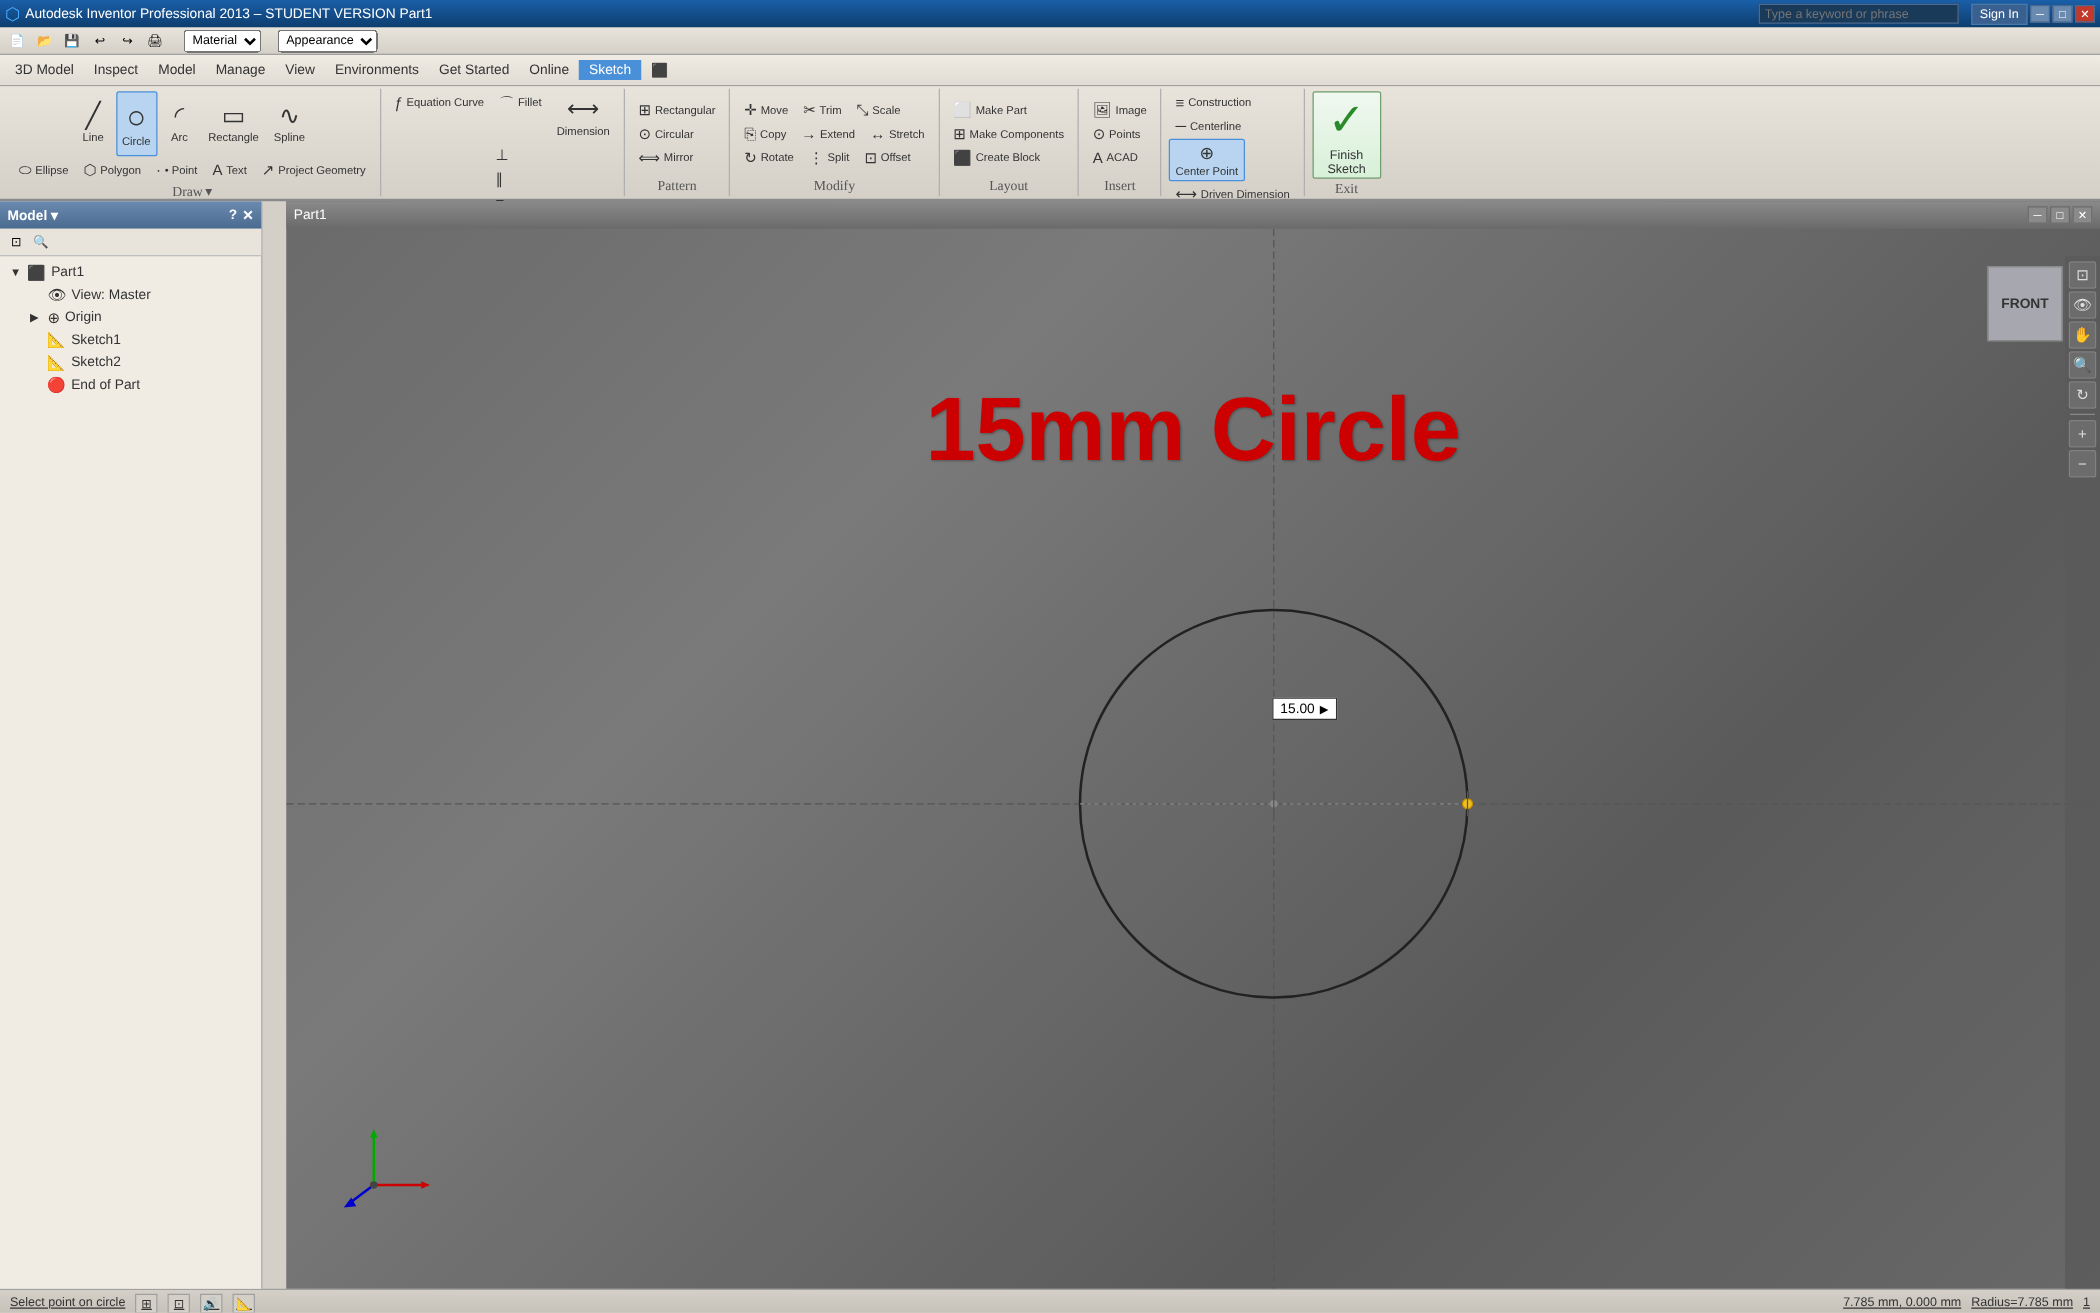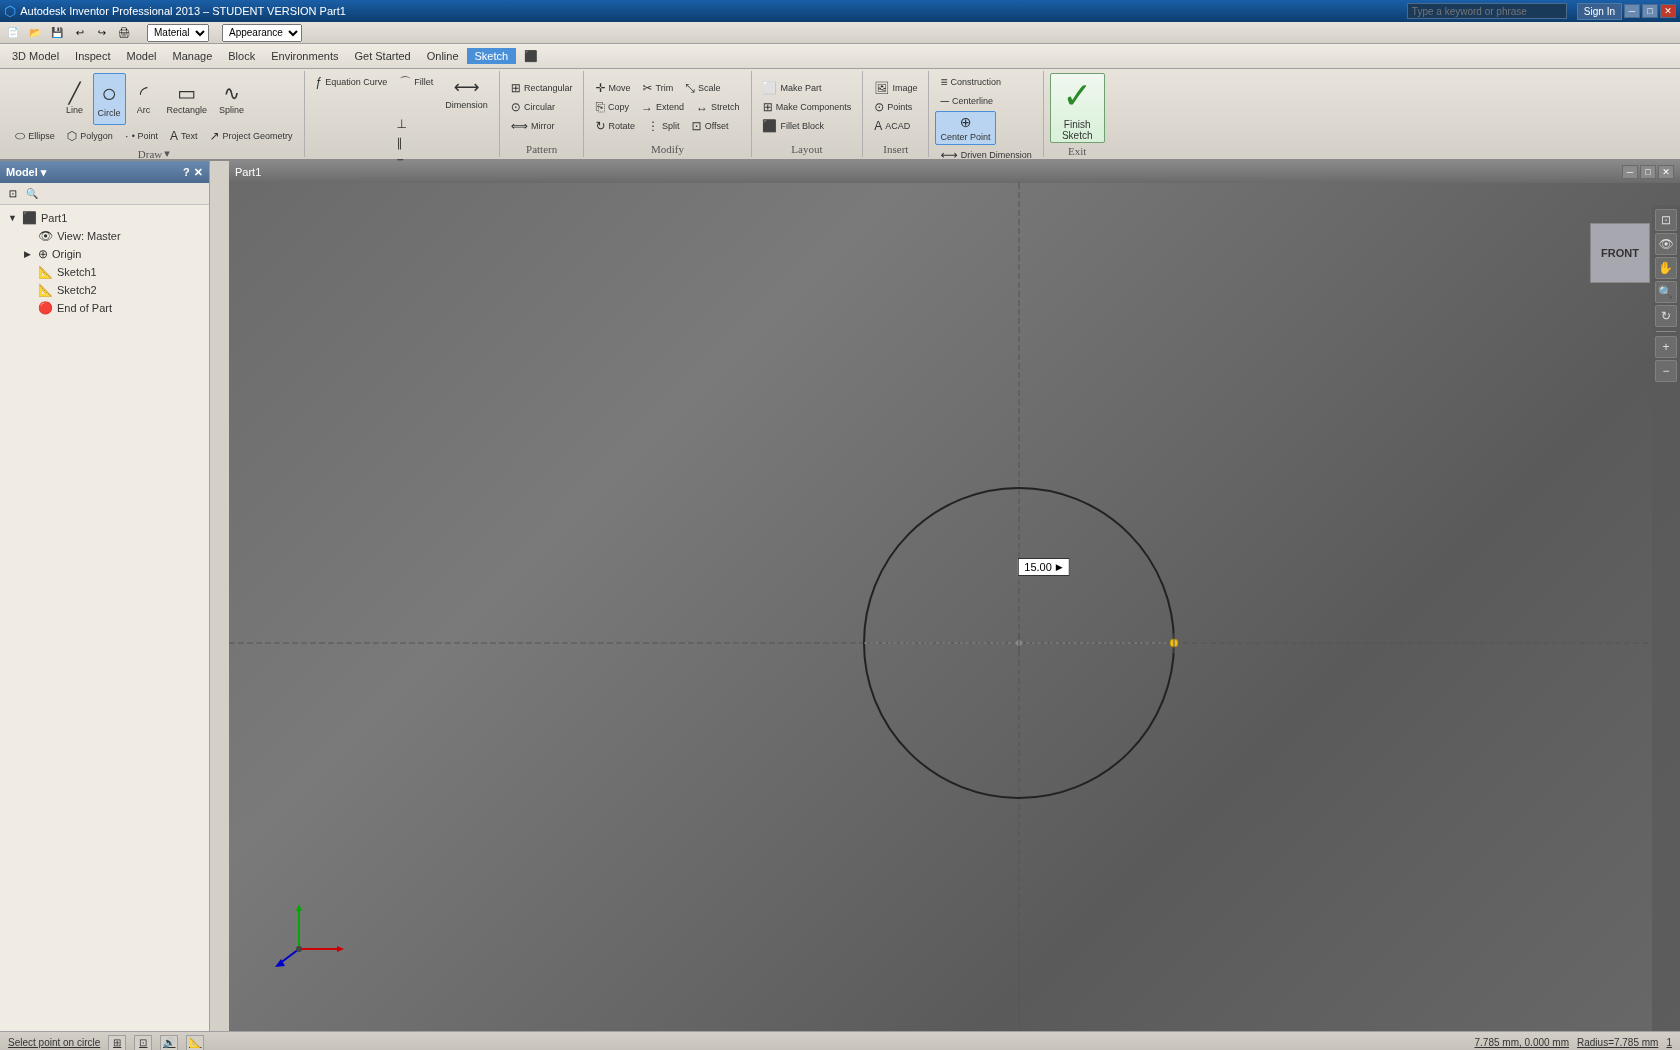--- a/index.html
+++ b/index.html
@@ -164,21 +164,20 @@
     
     #view-cube {
       position: absolute; top: 30px; right: 20px;
       width: 80px; height: 80px;
     }
     #view-cube-face {
       width: 60px; height: 60px; background: rgba(180,180,190,0.85);
       border: 1px solid #888; display: flex; align-items: center; justify-content: center;
       font-size: 11px; font-weight: bold; color: #333; cursor: pointer;
       margin-left: 10px;
-      margin-top: 10px;
     }
 
     
     #right-toolbar {
       position: absolute; right: 0; top: 22px; bottom: 0;
       width: 28px; background: rgba(90,90,90,0.8);
       display: flex; flex-direction: column; align-items: center;
       padding: 4px 2px; gap: 2px;
     }
     .rt-btn {
@@ -289,21 +288,21 @@
   <select style="height:18px;font-size:10px;padding:0 2px;">
     <option>Appearance</option>
   </select>
 </div>
 
 <div id="menubar">
   <div class="menu-item">3D Model</div>
   <div class="menu-item">Inspect</div>
   <div class="menu-item">Model</div>
   <div class="menu-item">Manage</div>
-  <div class="menu-item">Block</div>
+  <div class="menu-item">View</div>
   <div class="menu-item">Environments</div>
   <div class="menu-item">Get Started</div>
   <div class="menu-item">Online</div>
   <div class="menu-item active">Sketch</div>
   <div class="menu-item">⬛</div>
 </div>
 
 <div id="ribbon">
   <div id="ribbon-content">
 
@@ -465,21 +464,21 @@
         <div class="rb-btn-sm">
             <span class="sm-icon">⬜</span>
             <span>Make Part</span>
           </div>
         <div class="rb-btn-sm">
             <span class="sm-icon">⊞</span>
             <span>Make Components</span>
           </div>
         <div class="rb-btn-sm">
             <span class="sm-icon">⬛</span>
-            <span>Fillet Block</span>
+            <span>Create Block</span>
           </div>
       </div>
       <div class="ribbon-group-label">
         <span>Layout</span>
       </div>
     </div>
 
     <div class="ribbon-group">
       <div class="ribbon-group-tools" style="flex-direction:column;gap:1px;">
         <div class="rb-btn-sm">
@@ -589,20 +588,21 @@
     <div id="viewport-titlebar">
       <span>Part1</span>
       <div id="viewport-titlebar-right">
         <div class="vp-btn">─</div>
         <div class="vp-btn">□</div>
         <div class="vp-btn">✕</div>
       </div>
     </div>
     <div id="canvas-area">
 
+      <div id="circle-label">15mm Circle</div>
 
       <svg id="sketch-svg" xmlns="http://www.w3.org/2000/svg">
 
         <line x1="0" y1="460" x2="1450" y2="460" stroke="#555" stroke-width="1" stroke-dasharray="6,3"></line>
 
         <line x1="790" y1="0" x2="790" y2="900" stroke="#555" stroke-width="1" stroke-dasharray="6,3"></line>
 
         <circle cx="790" cy="460" r="155" stroke="#222" stroke-width="2" fill="none"></circle>
 
         <line x1="635" y1="460" x2="945" y2="460" stroke="#888" stroke-width="1" stroke-dasharray="3,3"></line>

